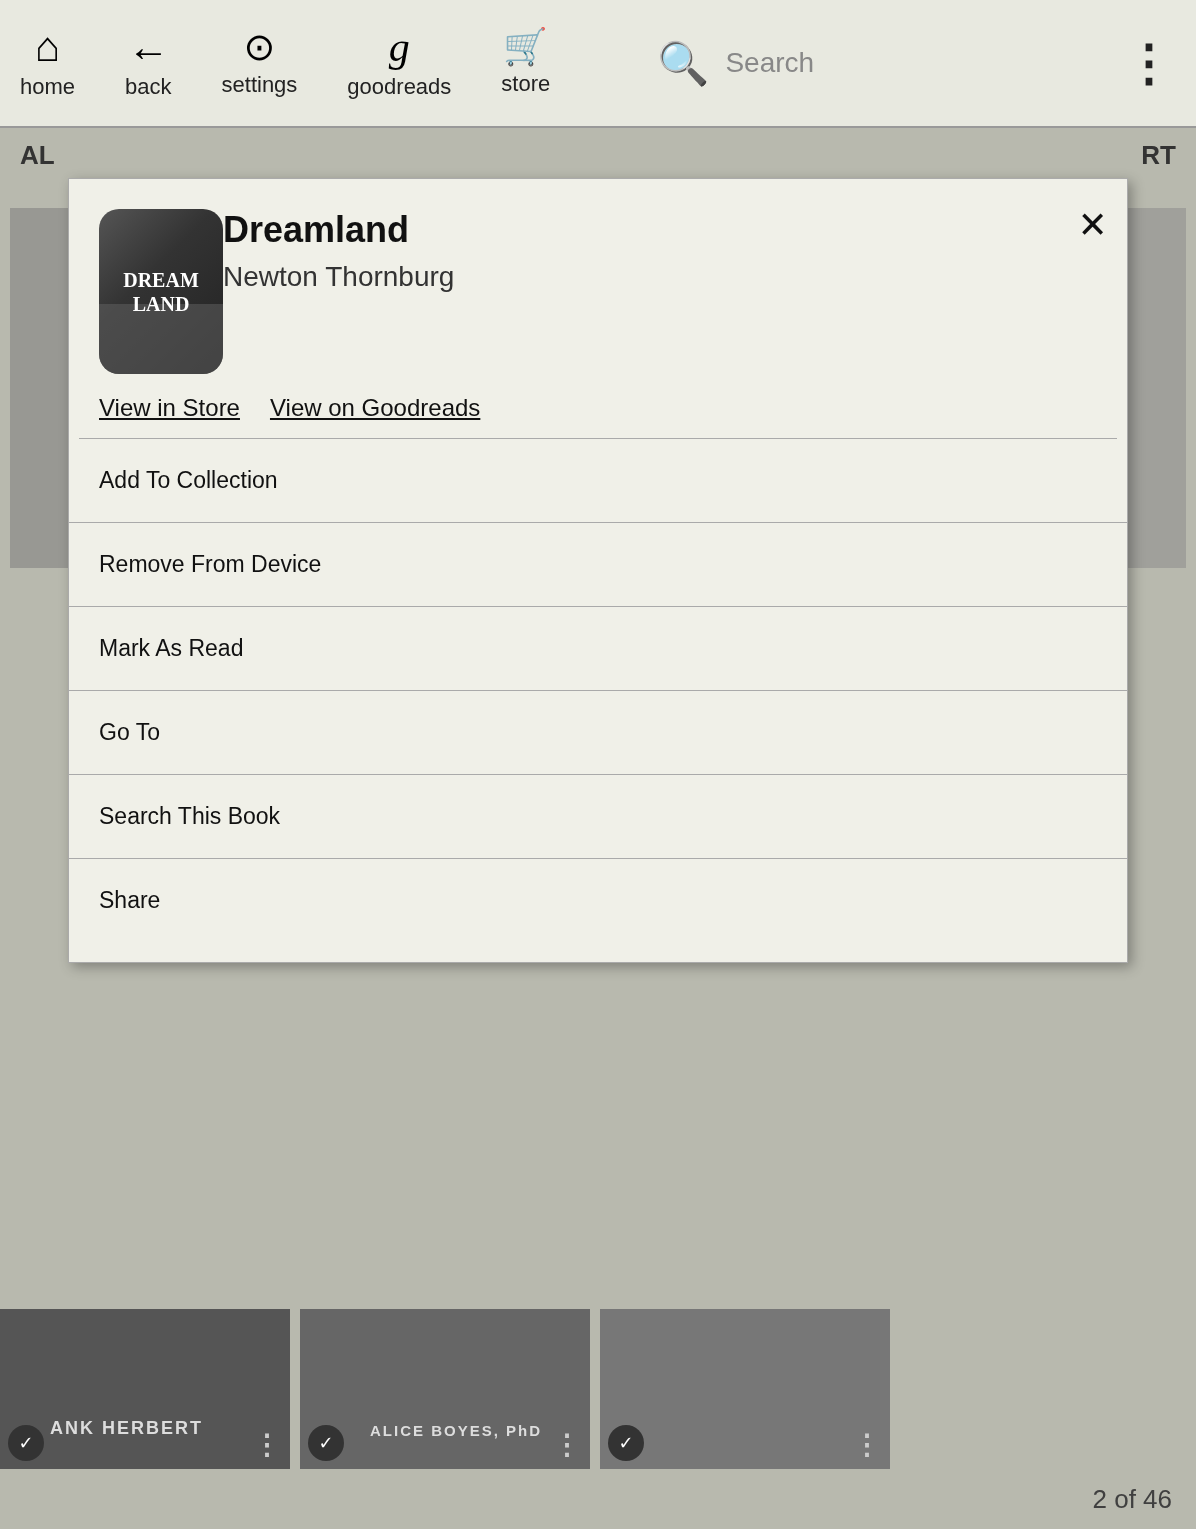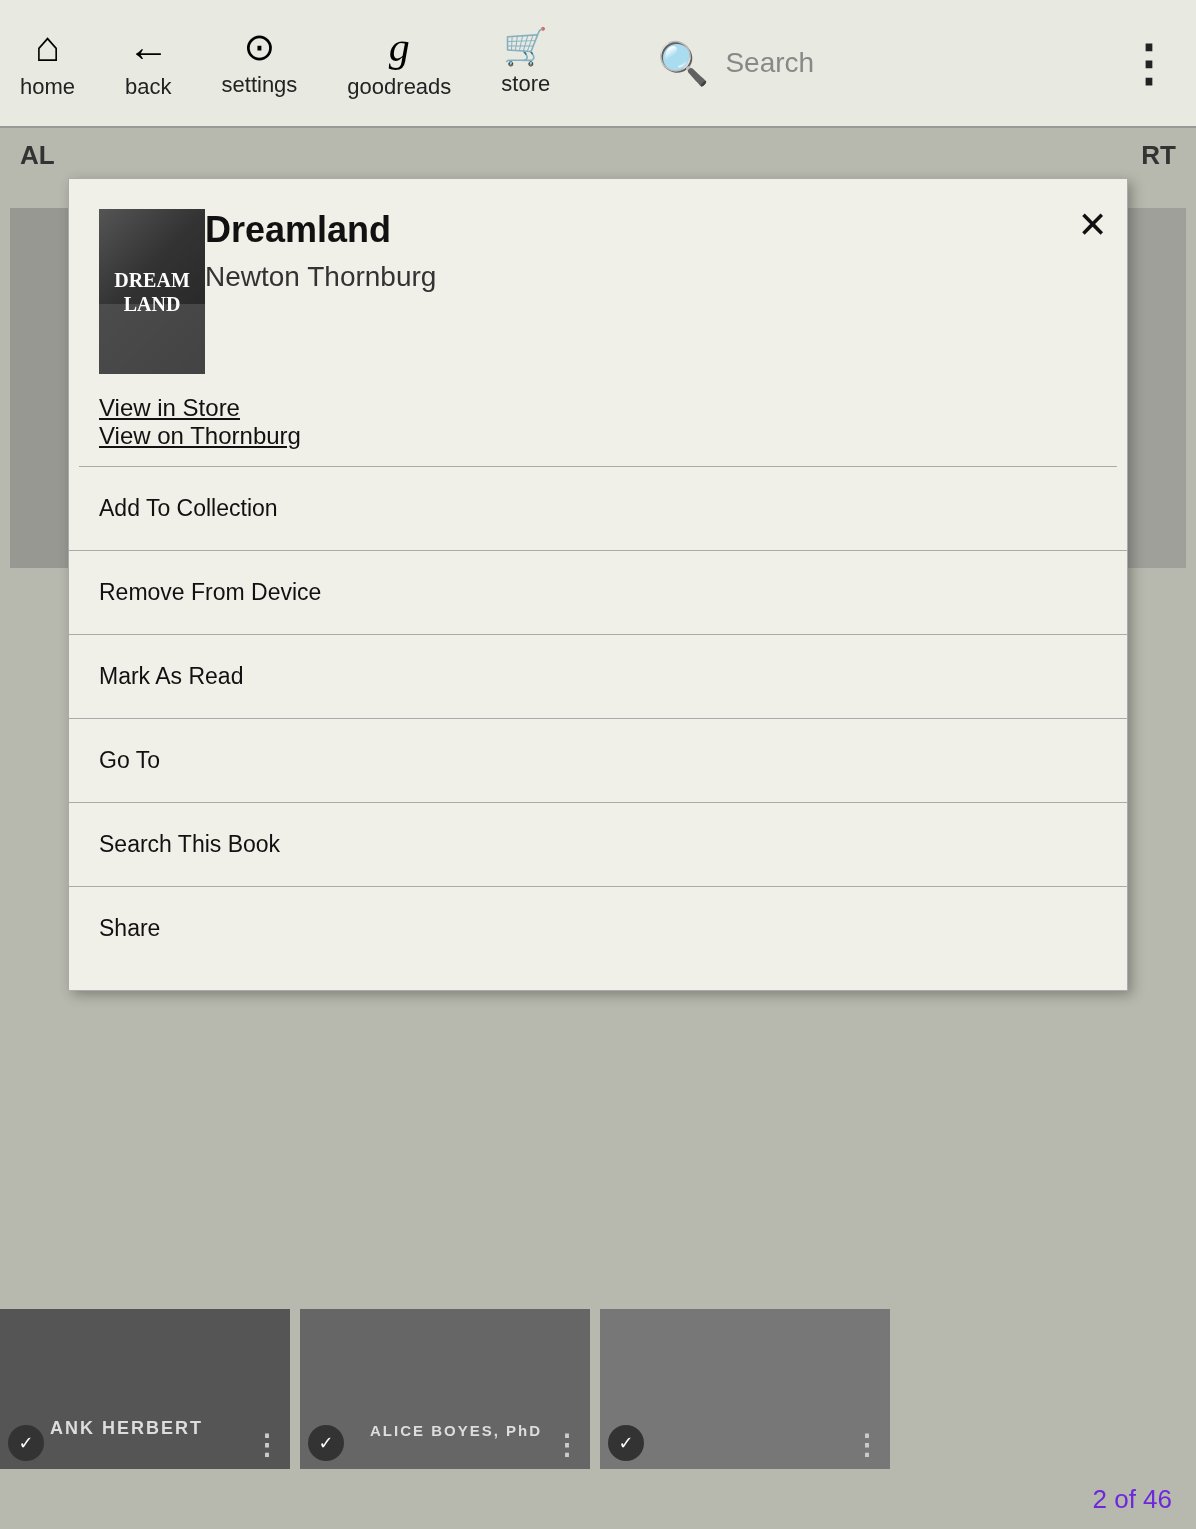--- a/index.html
+++ b/index.html
@@ -179,21 +179,21 @@
       font-weight: bold;
       letter-spacing: 2px;
     }
 
     
     .page-counter {
       position: absolute;
       bottom: 14px;
       right: 24px;
       font-size: 26px;
-      color: #6d28d9;
+      color: #404040;
       font-family: Arial, sans-serif;
     }
 
     
     .context-menu {
       position: absolute;
       top: 50px;
       left: 68px;
       right: 68px;
       background-color: #f0f0e8;
@@ -204,30 +204,31 @@
     }
 
     .menu-header {
       display: flex;
       align-items: flex-start;
       padding: 30px 30px 20px 30px;
       position: relative;
     }
 
     .book-cover {
-      width: 106px;
+      width: 124px;
       height: 165px;
       background: linear-gradient(135deg, #555 0%, #333 40%, #222 100%);
       display: flex;
       flex-direction: column;
       align-items: center;
       justify-content: center;
       flex-shrink: 0;
       position: relative;
       overflow: hidden;
+      border-radius: 20px;
     }
 
     .book-cover-text {
       color: white;
       font-size: 20px;
       font-weight: bold;
       text-align: center;
       line-height: 1.2;
       z-index: 1;
     }
@@ -266,21 +267,20 @@
       color: #111;
       cursor: pointer;
       font-weight: bold;
       line-height: 1;
     }
 
     .menu-links {
       display: flex;
       gap: 0;
       padding: 0 30px 16px 30px;
-      flex-direction: column;
     }
 
     .menu-link {
       font-size: 24px;
       color: #111;
       text-decoration: underline;
       cursor: pointer;
       font-family: Arial, sans-serif;
       margin-right: 30px;
     }
@@ -359,21 +359,21 @@
       </div>
       <div class="book-info">
         <div class="book-title">Dreamland</div>
         <div class="book-author">Newton Thornburg</div>
       </div>
       <span class="close-btn">×</span>
     </div>
 
     <div class="menu-links">
       <span class="menu-link">View in Store</span>
-      <span class="menu-link">View on Thornburg</span>
+      <span class="menu-link">View on Goodreads</span>
     </div>
 
     <div class="menu-divider"></div>
 
     <div class="menu-item">
       <span>Add To Collection</span>
     </div>
     <div class="menu-item">
       <span>Remove From Device</span>
     </div>

